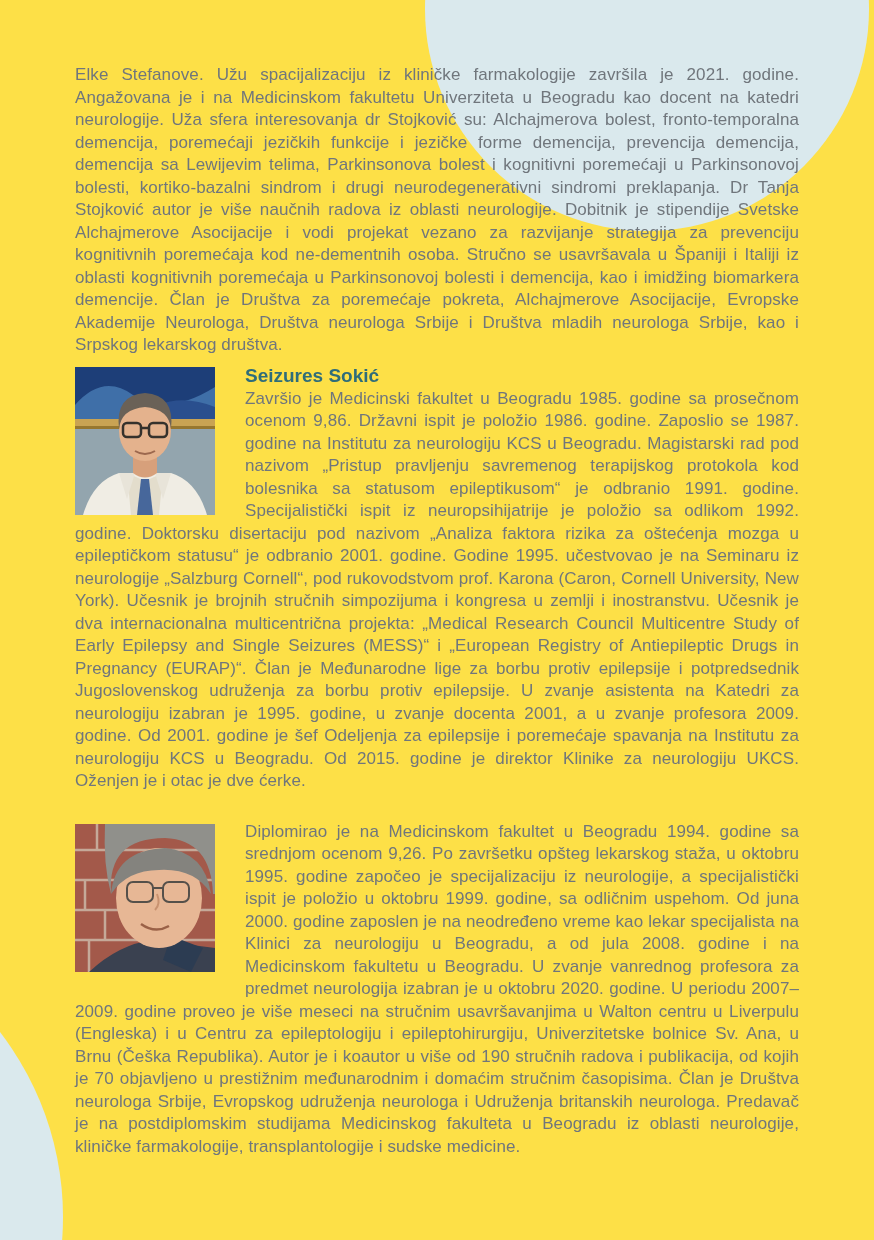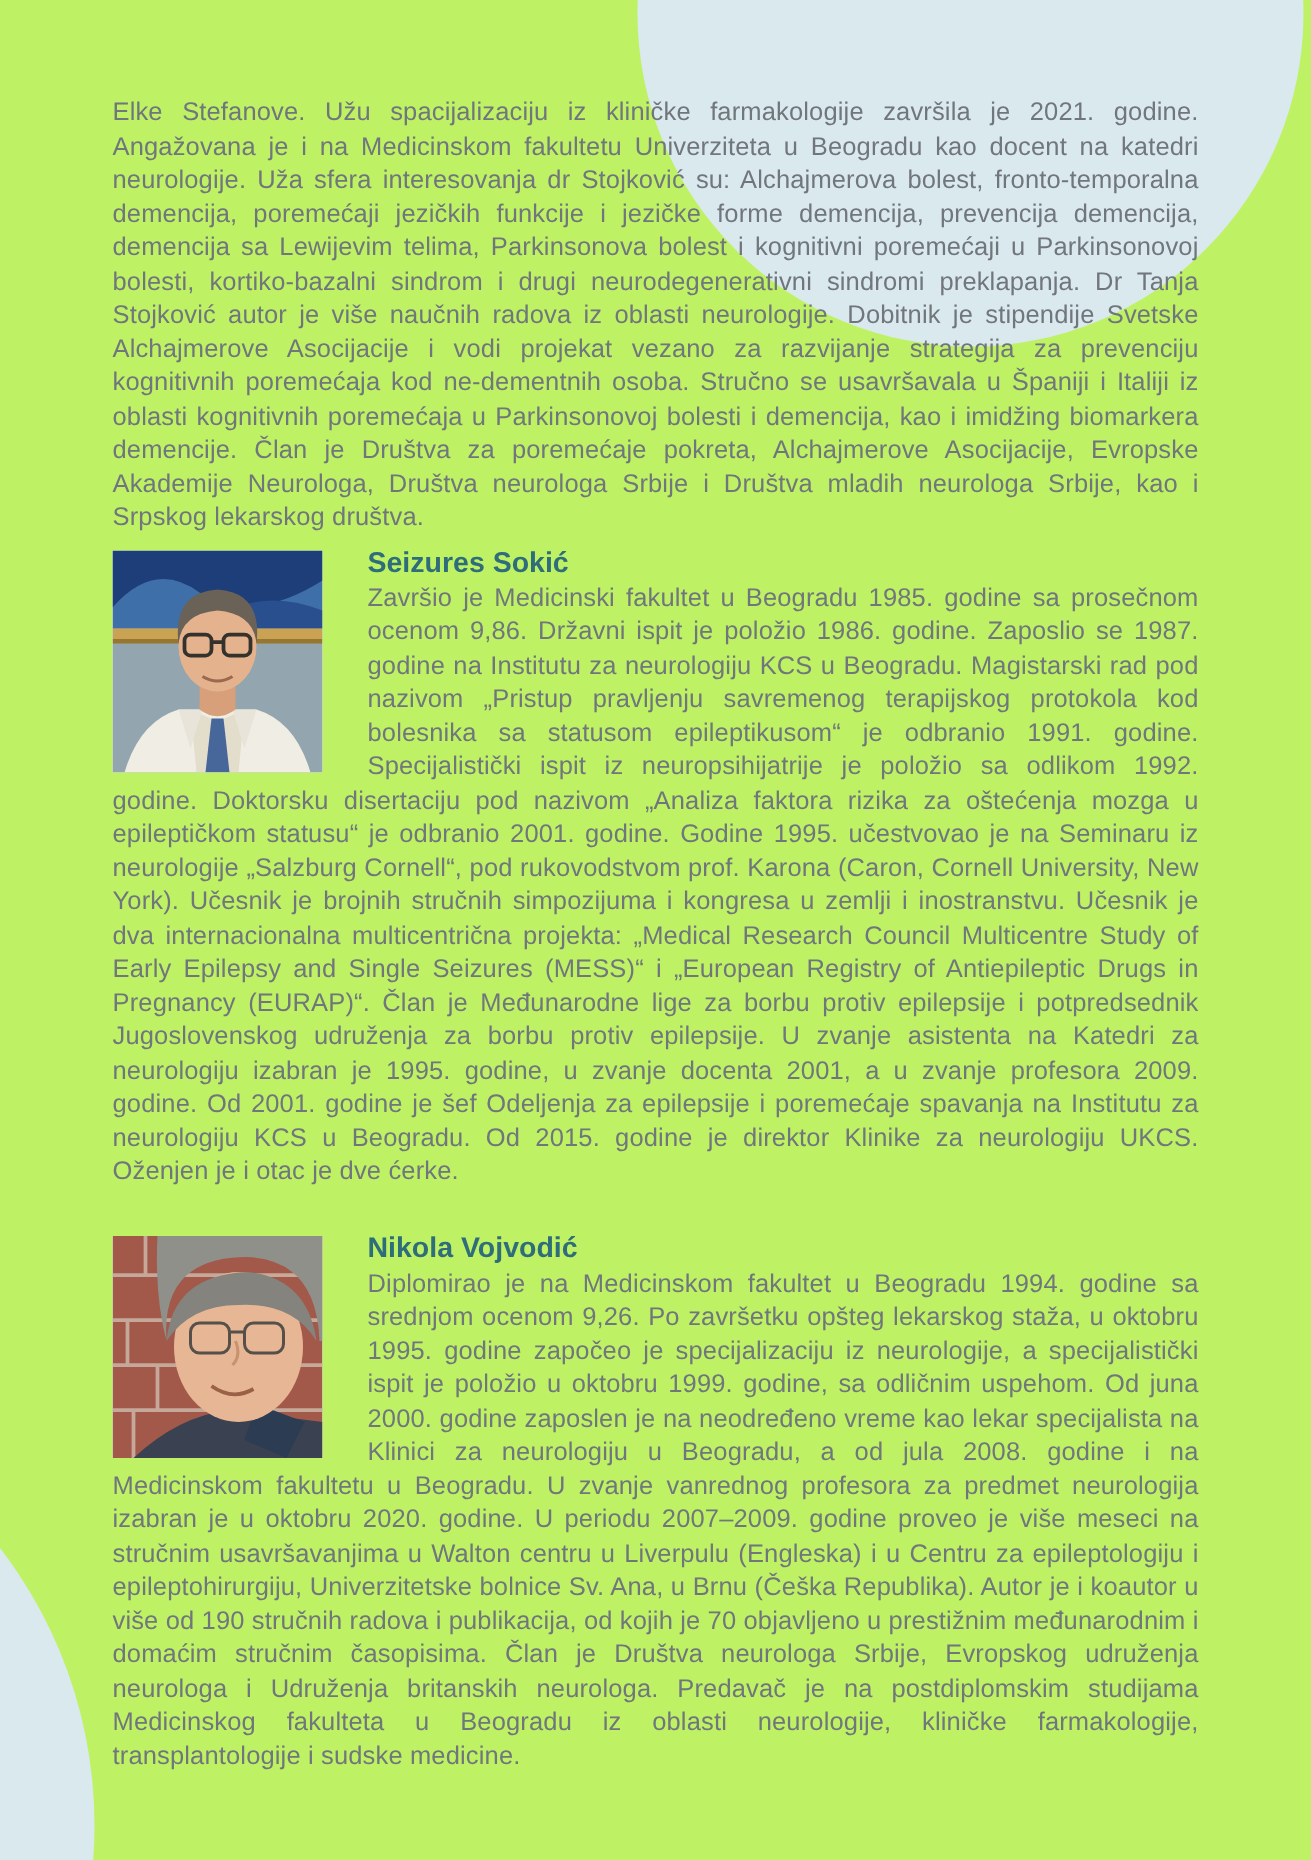--- a/index.html
+++ b/index.html
@@ -1,20 +1,20 @@
 <!DOCTYPE html>
 <html><head>
 <meta charset="utf-8">
 <title>Biographies page</title>
 <style>
   html,body{margin:0;padding:0;background:#ffffff;}
   .page{
     position:relative;
     width:874px;height:1240px;
-    background:#bef264;
+    background:#fde047;
     overflow:hidden;
     font-family:"Liberation Sans", sans-serif;
   }
   .deco-circle{
     position:absolute;
     border-radius:50%;
     background:#dae9ed;
     z-index:0;
   }
   .circle-tr{width:444px;height:444px;left:425px;top:-213px;}
@@ -103,18 +103,17 @@
           <ellipse cx="84" cy="74" rx="43" ry="50" fill="#e7b795"></ellipse>
           <path d="M36 70 Q32 14 90 14 Q136 16 138 70 L140 70 L140 0 L30 0 Q28 40 36 70 Z" fill="#90908b"></path>
           <path d="M36 70 Q40 26 90 24 Q130 28 136 70 Q120 44 84 46 Q52 46 36 70 Z" fill="#84837e"></path>
           <rect x="52" y="58" width="26" height="20" rx="6" fill="none" stroke="#55504a" stroke-width="2"></rect>
           <rect x="88" y="58" width="26" height="20" rx="6" fill="none" stroke="#55504a" stroke-width="2"></rect>
           <path d="M78 64 h10" stroke="#55504a" stroke-width="2"></path>
           <path d="M82 70 q4 10 -2 16" stroke="#c89270" stroke-width="2" fill="none"></path>
           <path d="M66 100 q14 10 28 2" stroke="#9a6147" stroke-width="2.5" fill="none"></path>
         </svg>
       </div>
-      <h3>Nikola Vojvodić</h3>
       <p class="body-text">Diplomirao je na Medicinskom fakultet u Beogradu 1994. godine sa srednjom ocenom 9,26. Po završetku opšteg lekarskog staža, u oktobru 1995. godine započeo je specijalizaciju iz neurologije, a specijalistički ispit je položio u oktobru 1999. godine, sa odličnim uspehom. Od juna 2000. godine zaposlen je na neodređeno vreme kao lekar specijalista na Klinici za neurologiju u Beogradu, a od jula 2008. godine i na Medicinskom fakultetu u Beogradu. U zvanje vanrednog profesora za predmet neurologija izabran je u oktobru 2020. godine. U periodu 2007–2009. godine proveo je više meseci na stručnim usavršavanjima u Walton centru u Liverpulu (Engleska) i u Centru za epileptologiju i epileptohirurgiju, Univerzitetske bolnice Sv. Ana, u Brnu (Češka Republika). Autor je i koautor u više od 190 stručnih radova i publikacija, od kojih je 70 objavljeno u prestižnim međunarodnim i domaćim stručnim časopisima. Član je Društva neurologa Srbije, Evropskog udruženja neurologa i Udruženja britanskih neurologa. Predavač je na postdiplomskim studijama Medicinskog fakulteta u Beogradu iz oblasti neurologije, kliničke farmakologije, transplantologije i sudske medicine.</p>
     </section>
 
   </div>
 </div>
 
 </body></html>

